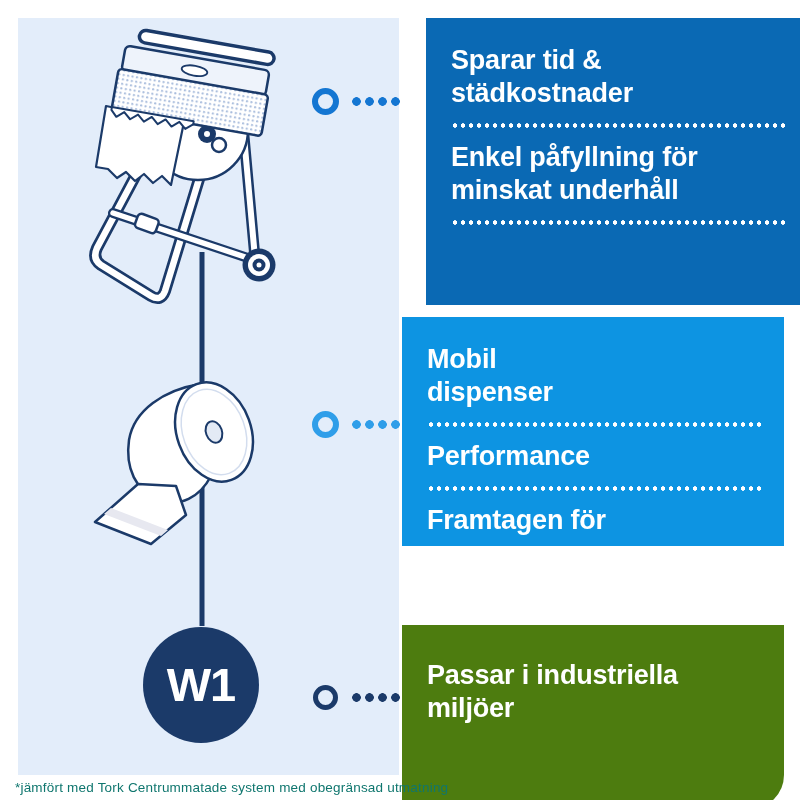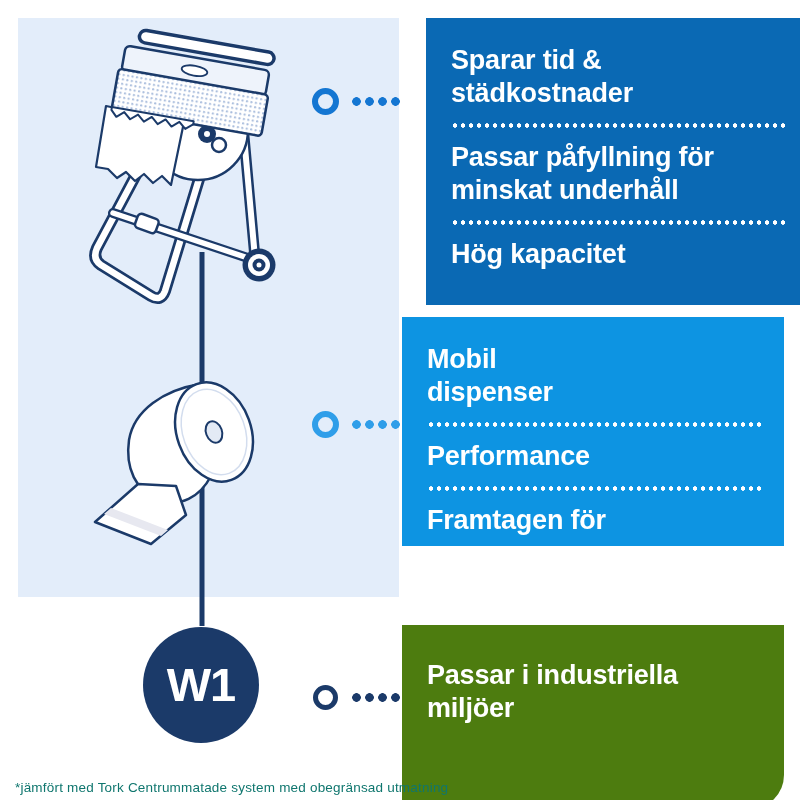--- a/index.html
+++ b/index.html
@@ -1,21 +1,21 @@
 <!DOCTYPE html>
 <html><head>
 <meta charset="utf-8">
 <style>
   html,body { margin:0; padding:0; background:#ffffff; }
   .canvas {
     position:relative; width:800px; height:800px; background:#ffffff;
     font-family:"Liberation Sans","DejaVu Sans",sans-serif; overflow:hidden;
   }
   .illustration-panel {
-    position:absolute; left:18px; top:18px; width:381px; height:579px;
+    position:absolute; left:18px; top:18px; width:381px; height:757px;
     background:#e3edfa;
   }
   .panel {
     position:absolute; left:402px; width:382px; box-sizing:border-box;
     color:#ffffff; font-weight:700; font-size:27px; line-height:33px;
     letter-spacing:-0.2px; padding:22px 20px 0 25px;
   }
   .panel-top    { top:18px;  height:287px; background:#0a69b4;margin-left:24px; }
   .panel-middle { top:317px; height:229px; background:#0d94e2; }
   .panel-bottom { top:625px; height:184px; background:#4d7c0f;
@@ -120,27 +120,24 @@
   <div class="ring ring-bottom"></div>
   <div class="cdots cdots-bottom"></div>
 
   <div class="panel panel-top">
     <div class="feature">
       <span class="ln">Sparar tid &amp;</span>
       <span class="ln">städkostnader</span>
     </div>
     <div class="sep"></div>
     <div class="feature">
-      <span class="ln">Passar påfyllning för</span>
+      <span class="ln">Enkel påfyllning för</span>
       <span class="ln">minskat underhåll</span>
     </div>
     <div class="sep"></div>
-    <div class="feature">
-      <span class="ln">Hög kapacitet</span>
-    </div>
   </div>
 
   <div class="panel panel-middle">
     <div class="feature">
       <span class="ln">Mobil</span>
       <span class="ln">dispenser</span>
     </div>
     <div class="sep"></div>
     <div class="feature">
       <span class="ln">Performance</span>

